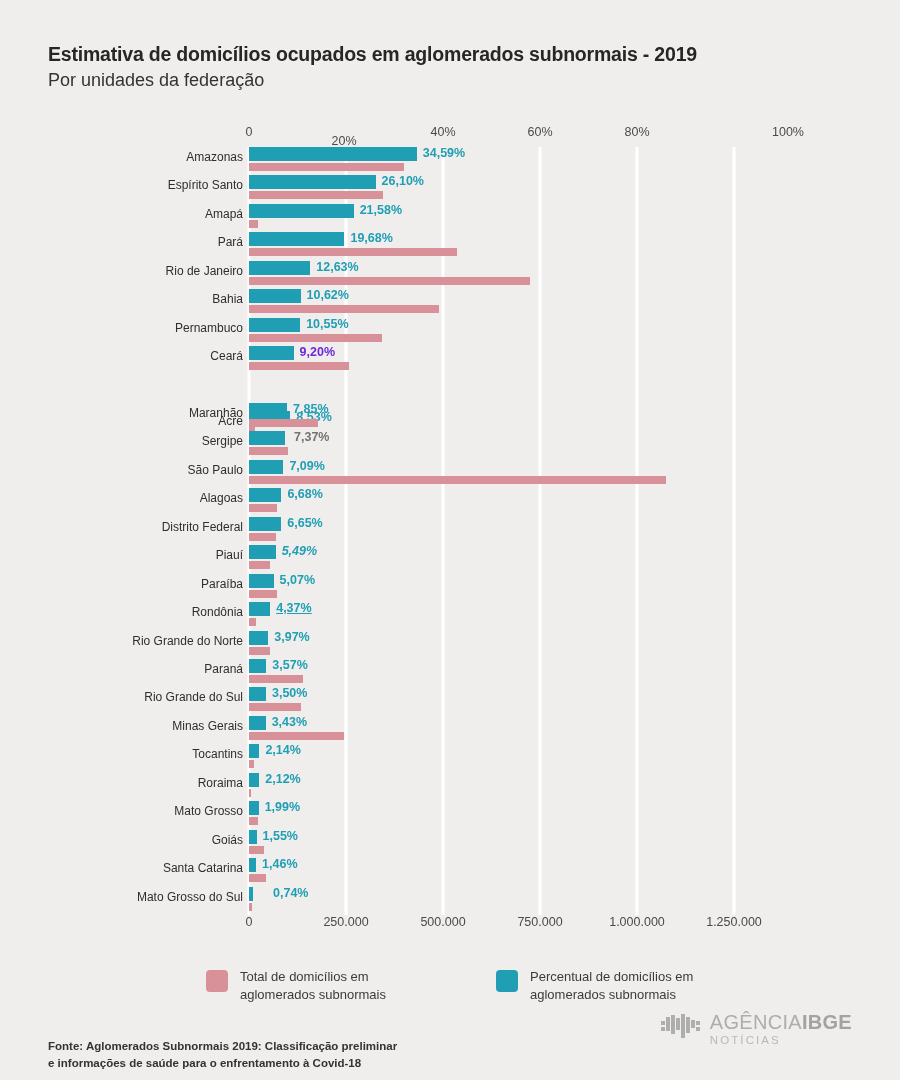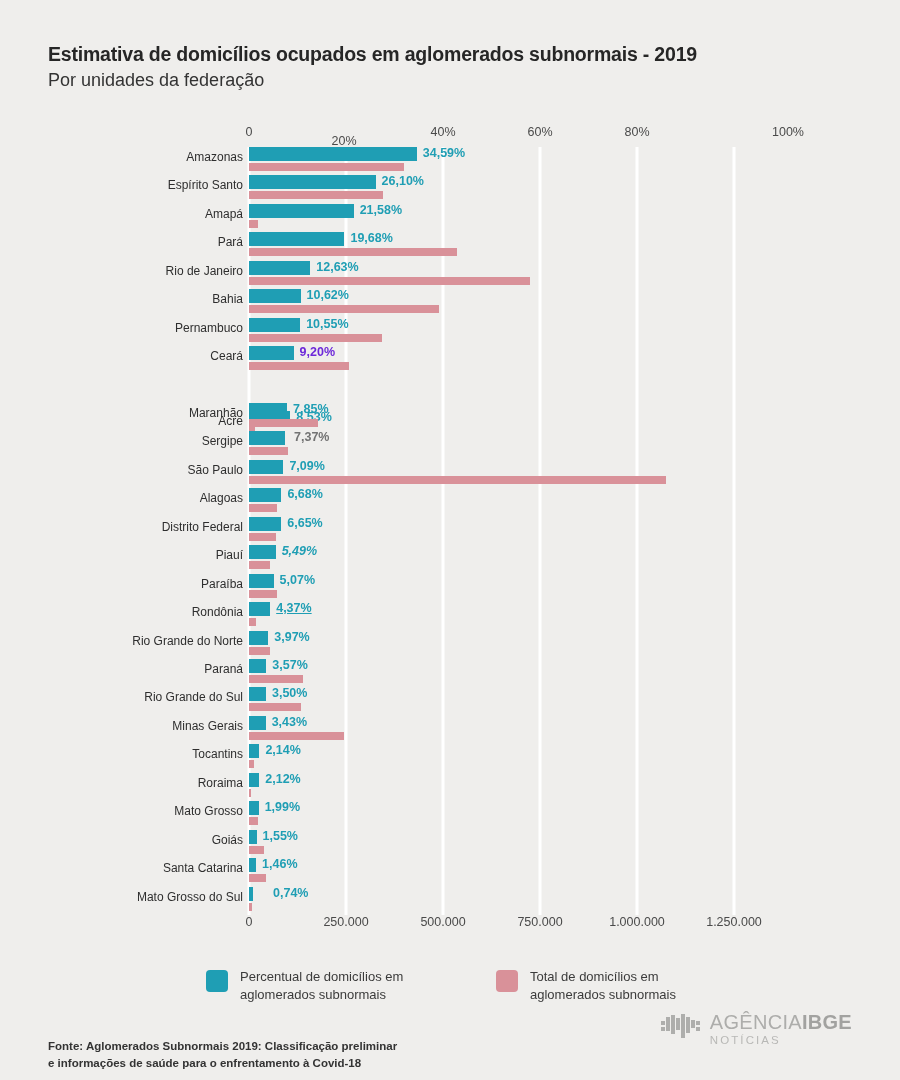--- a/index.html
+++ b/index.html
@@ -402,26 +402,26 @@
         <span class="tick-label" style="left: 346px;">250.000</span>
         <span class="tick-label" style="left: 443px;">500.000</span>
         <span class="tick-label" style="left: 540px;">750.000</span>
         <span class="tick-label" style="left: 637px;">1.000.000</span>
         <span class="tick-label" style="left: 734px;">1.250.000</span>
       </div>
   </div>
 
   <div class="legend" id="legend">
       <div class="legend-item">
+        <span class="legend-swatch total" style="background: rgb(217, 145, 153);"></span>
+        <span class="legend-text">Total de domicílios em aglomerados subnormais</span>
+      </div>
+      <div class="legend-item">
         <span class="legend-swatch pct" style="background: rgb(31, 158, 180);"></span>
         <span class="legend-text">Percentual de domicílios em aglomerados subnormais</span>
-      </div>
-      <div class="legend-item">
-        <span class="legend-swatch total" style="background: rgb(217, 145, 153);"></span>
-        <span class="legend-text">Total de domicílios em aglomerados subnormais</span>
       </div>
     </div>
 
   <div class="footer-source">
     <div>Fonte: Aglomerados Subnormais 2019: Classificação preliminar</div>
     <div>e informações de saúde para o enfrentamento à Covid-18</div>
   </div>
 
   <div class="logo">
     <span class="logo-mark">

